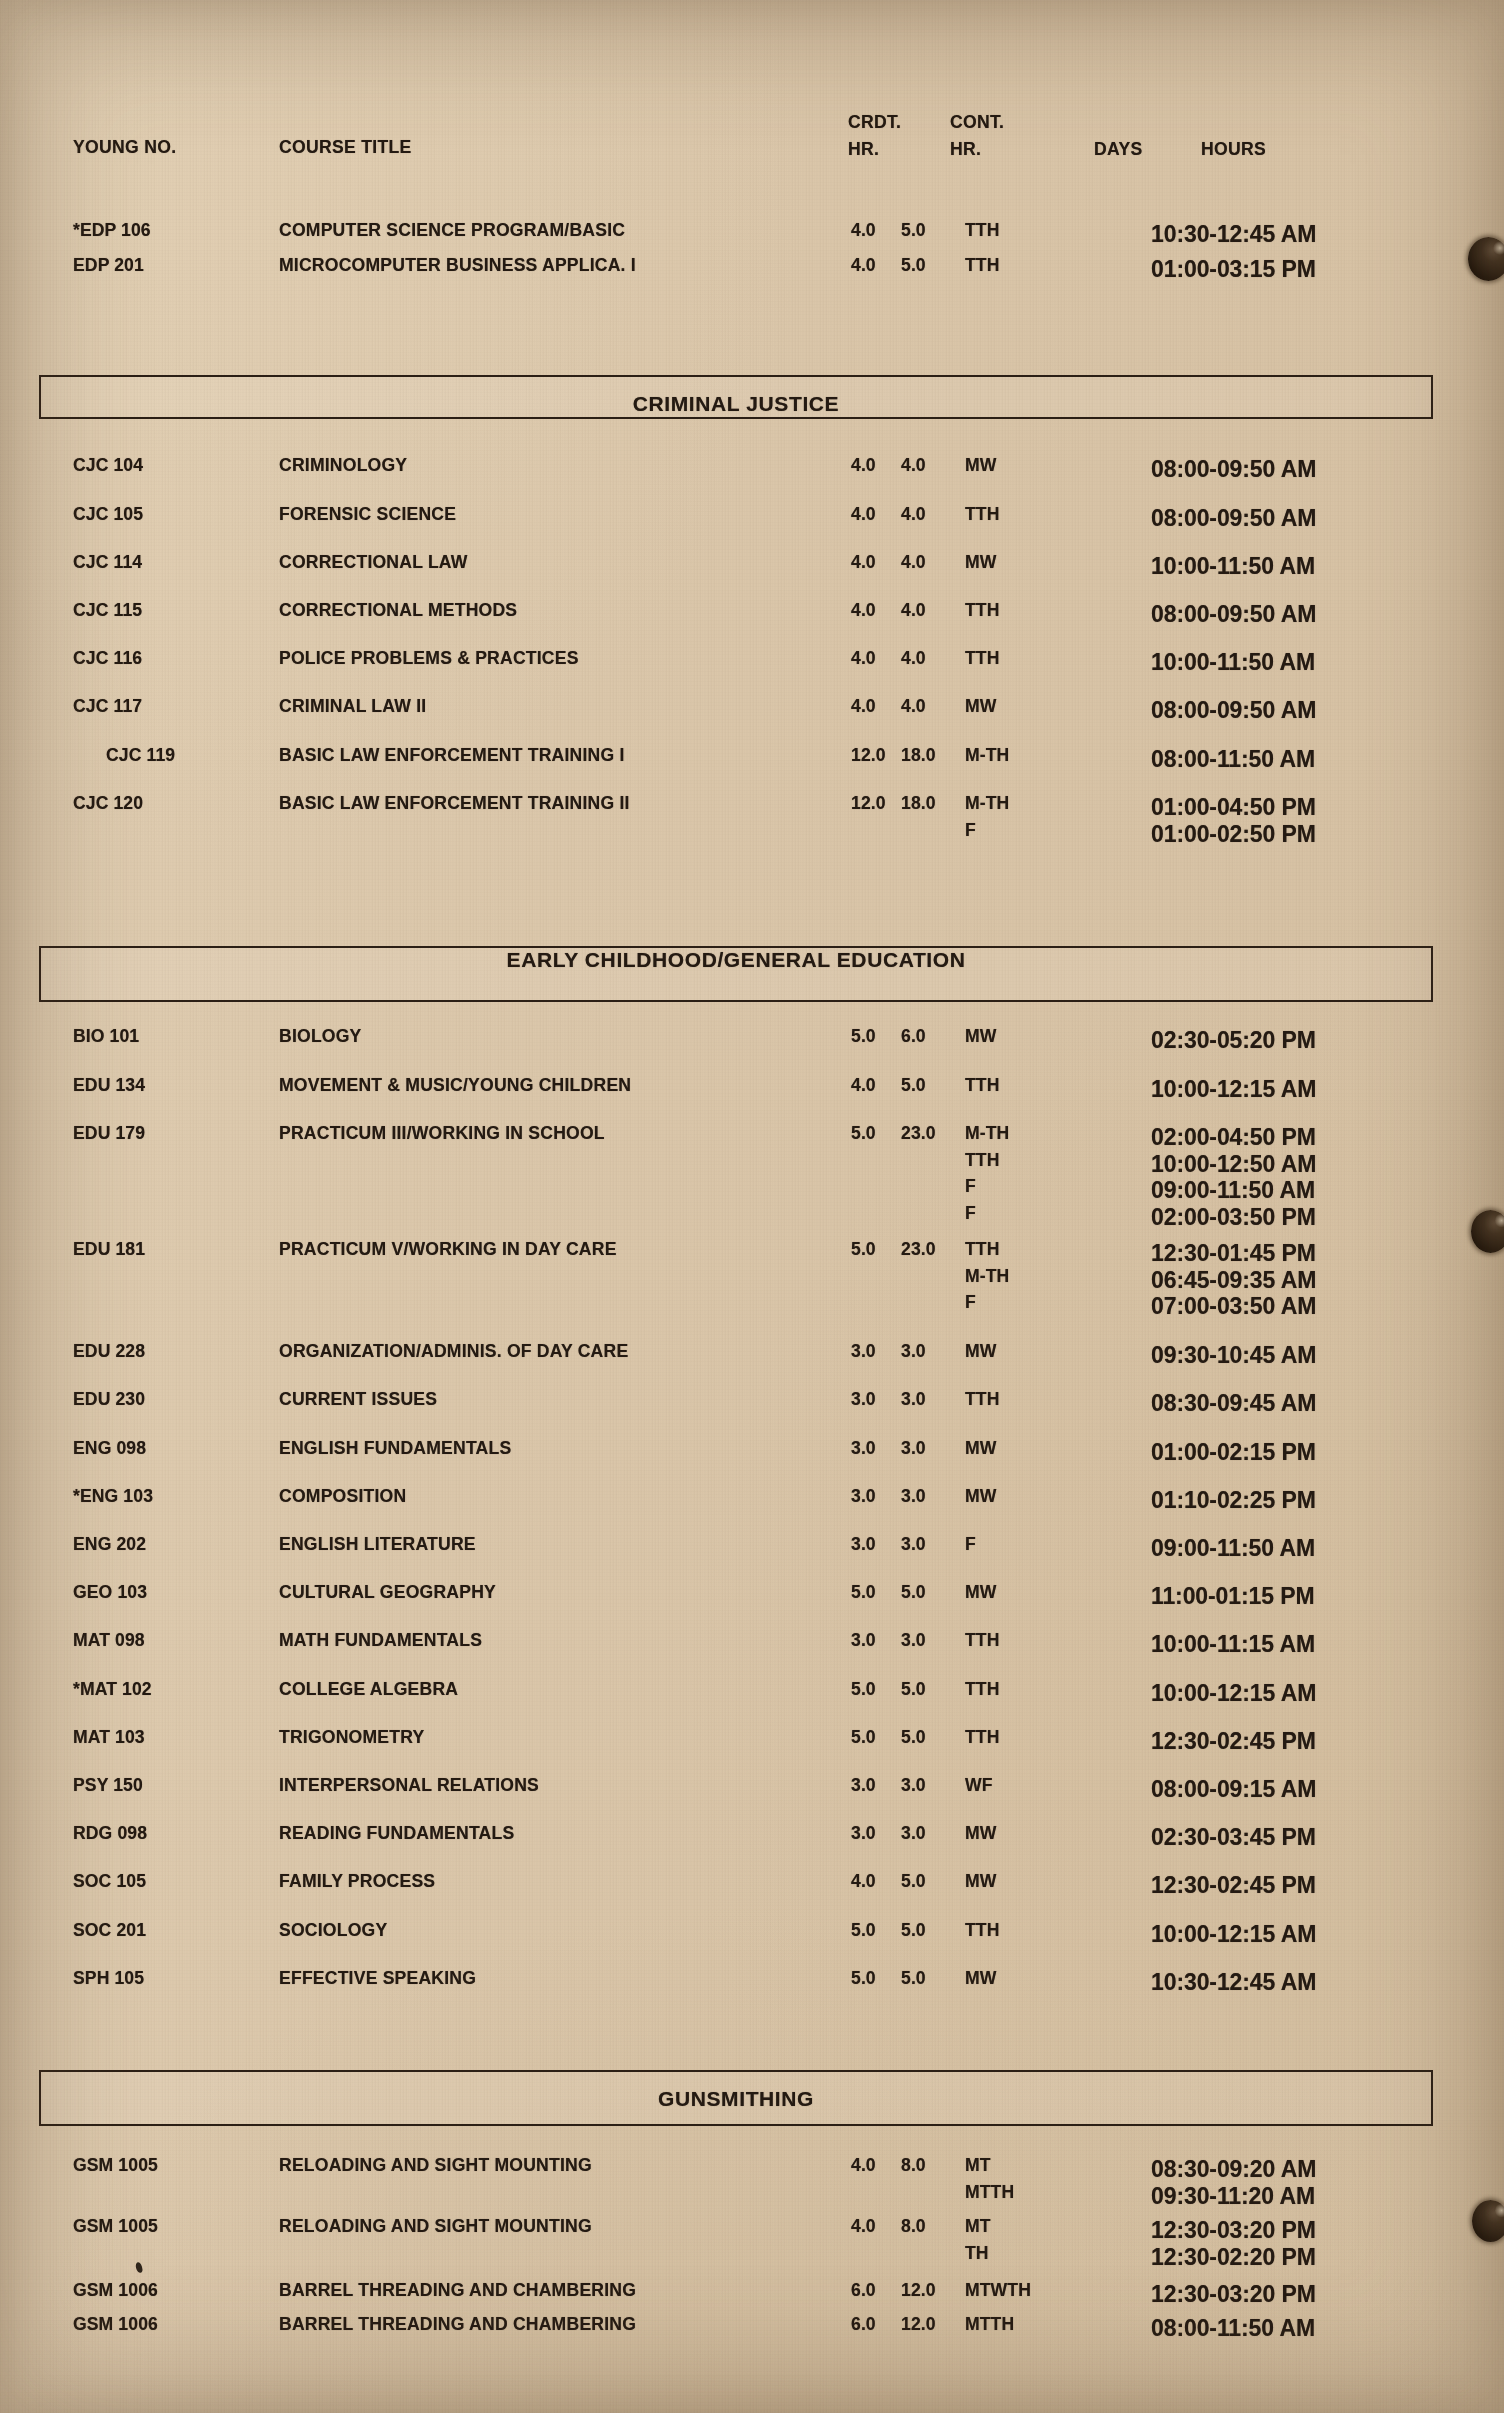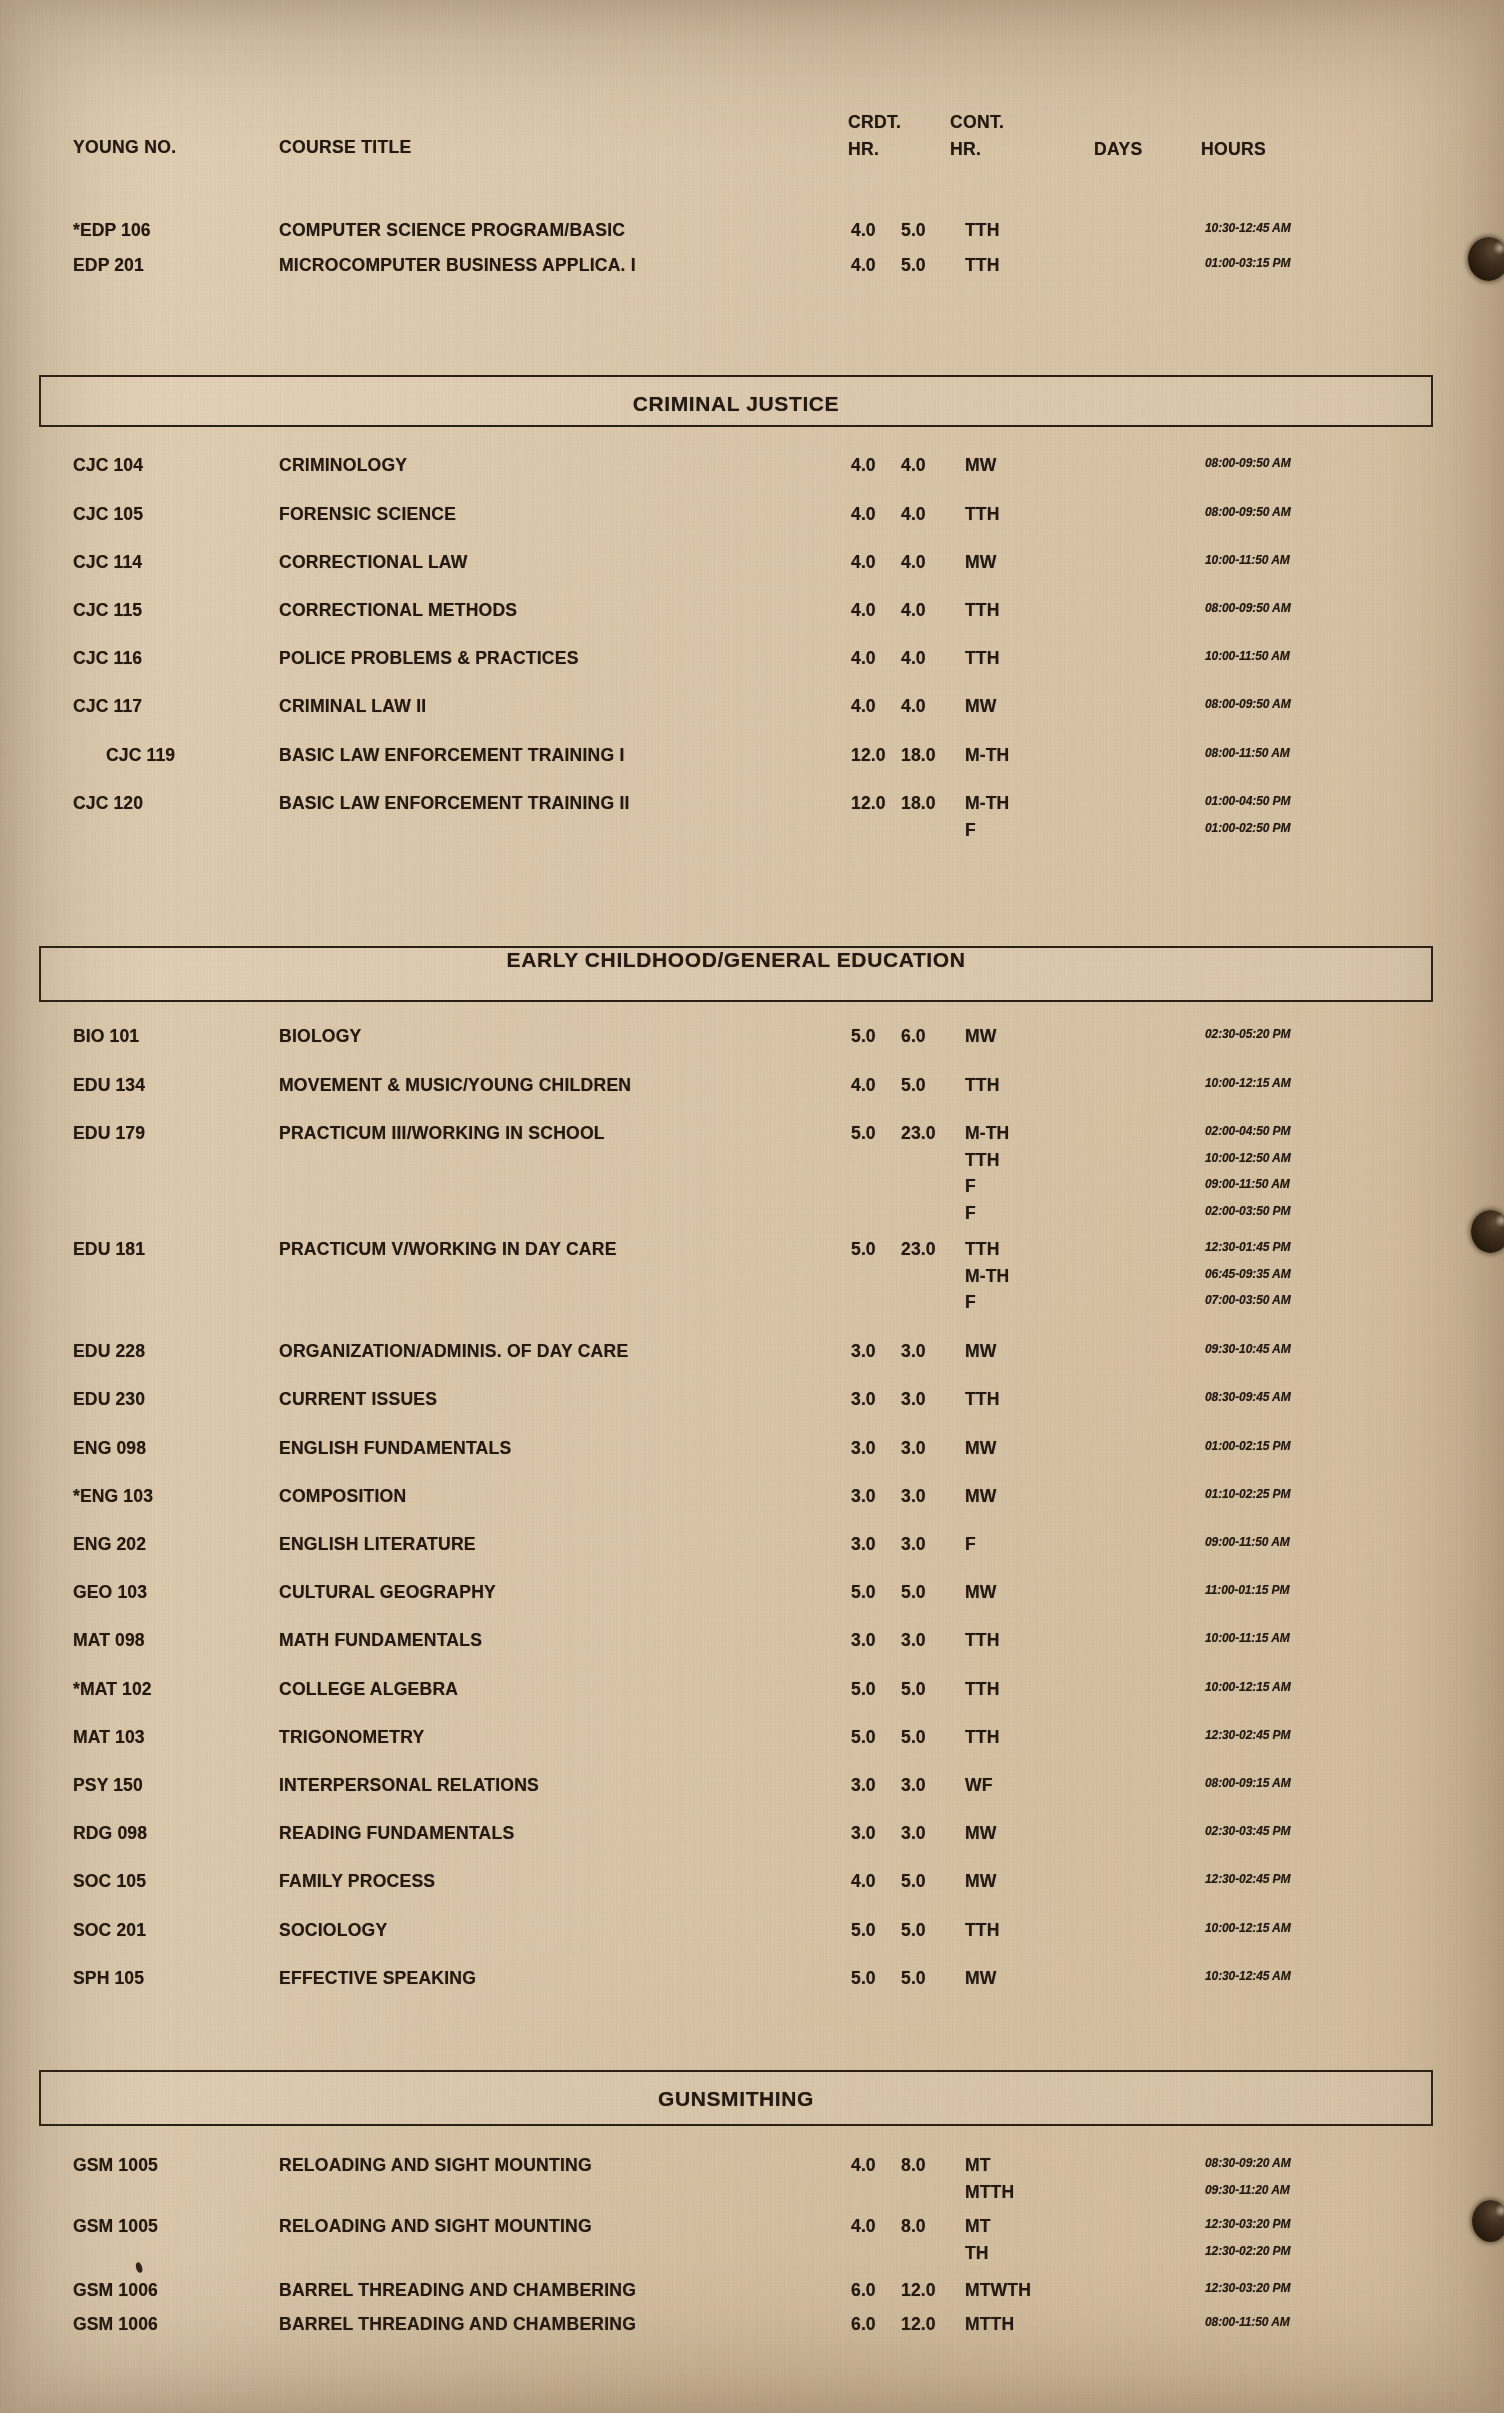--- a/index.html
+++ b/index.html
@@ -57,21 +57,21 @@
   
   .hdr { font-size: 17.6px; letter-spacing: 0.3px; }
 
   
   .rowline { position: absolute; left: 0; right: 0; height: 0; }
   .c-no    { position: absolute; left: 73px;  font-size: 17.6px; }
   .c-title { position: absolute; left: 279px;  font-size: 17.6px; letter-spacing: 0.2px; }
   .c-cr    { position: absolute; left: 851px; font-size: 17.6px; }
   .c-ct    { position: absolute; left: 901px; font-size: 17.6px; }
   .c-days  { position: absolute; left: 965px; font-size: 17.6px; }
-  .c-hrs   { position: absolute; left: 1205px; font-size: 12px; letter-spacing: -0.1px; font-style: italic; }
+  .c-hrs   { position: absolute; left: 1151px; font-size: 23px; letter-spacing: -0.1px; }
 
   
   .section-box {
     position: absolute;
     left: 39px;
     width: 1394px;
     border: 2.8px solid #2b1f15;
     box-sizing: border-box;
     background: rgba(255,250,238,0.10);
   }
@@ -138,21 +138,21 @@
         <div class="txt c-hrs" style="top: 1.1px;">10:30-12:45 AM</div>
       </div>
       <div class="rowline" style="top: 255px;">
         <div class="txt c-no" style="top: 0px;">EDP 201</div>
         <div class="txt c-title" style="top: 0px;">MICROCOMPUTER BUSINESS APPLICA. I</div>
         <div class="txt c-cr" style="top: 0px;">4.0</div>
         <div class="txt c-ct" style="top: 0px;">5.0</div>
         <div class="txt c-days" style="top: 0px;">TTH</div>
         <div class="txt c-hrs" style="top: 1.1px;">01:00-03:15 PM</div>
       </div>
-      <div class="section-box" style="top: 375px; height: 52px;">
+      <div class="section-box" style="top: 375px; height: 44px;">
         <div class="label" style="top: 15.3px;">CRIMINAL JUSTICE</div>
       </div>
       <div class="rowline" style="top: 455px;">
         <div class="txt c-no" style="top: 0px;">CJC 104</div>
         <div class="txt c-title" style="top: 0px;">CRIMINOLOGY</div>
         <div class="txt c-cr" style="top: 0px;">4.0</div>
         <div class="txt c-ct" style="top: 0px;">4.0</div>
         <div class="txt c-days" style="top: 0px;">MW</div>
         <div class="txt c-hrs" style="top: 1.1px;">08:00-09:50 AM</div>
       </div>

